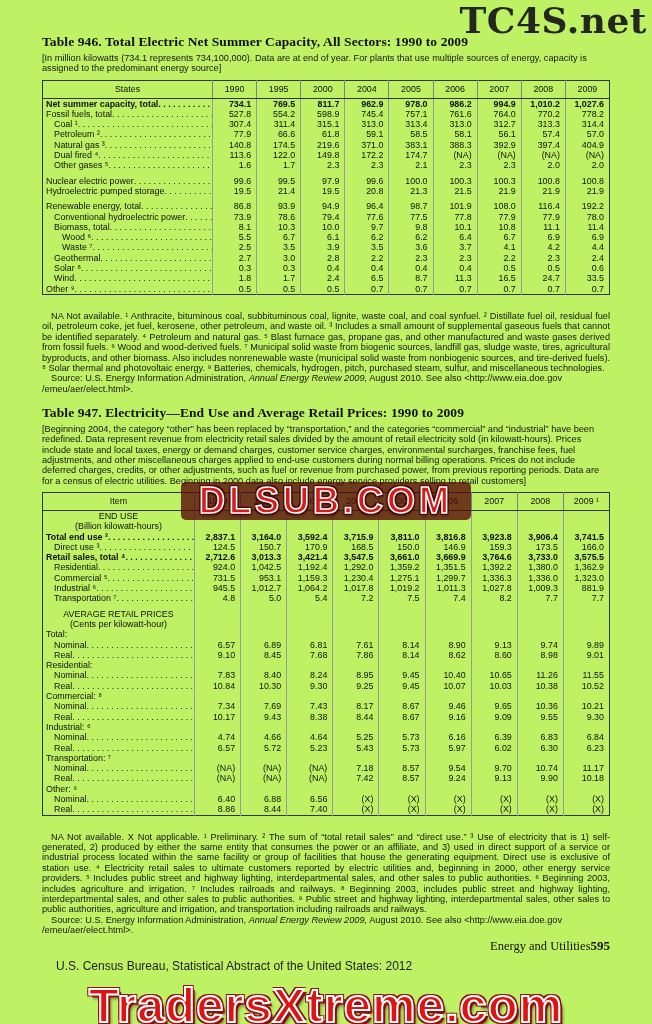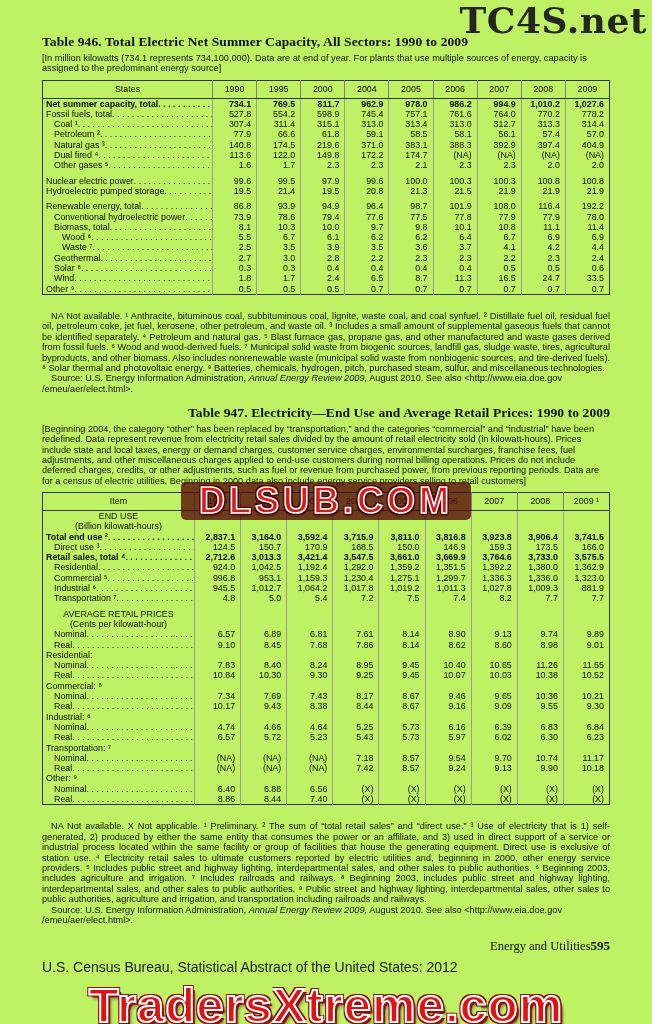--- a/index.html
+++ b/index.html
@@ -6,21 +6,21 @@
   html,body{background:#ffffff;}
   .page{
     position:relative;width:652px;height:1024px;margin:0 auto;background:#bef264;
     font-family:"Liberation Sans","DejaVu Sans",sans-serif;color:#111;
     padding:34px 42px 0 42px;overflow:hidden;
   }
   .tbl-title{
     font-family:"Liberation Serif","DejaVu Serif",serif;
     font-size:13.5px;font-weight:bold;line-height:15px;margin-bottom:4px;letter-spacing:.1px;
   }
-  .tbl-title.second{margin-top:11px;text-align:right;}
+  .tbl-title.second{margin-top:11px;}
   .tbl-note{font-size:9.2px;line-height:10.3px;margin-bottom:6px;color:#151515;}
   table.stat{
     width:100%;border-collapse:collapse;table-layout:fixed;
     border:1px solid #333;font-size:8.9px;color:#101010;
   }
   table.t946 col.c0{width:170px;}
   table.t947 col.c0{width:152px;}
   table.stat th{
     font-weight:normal;font-size:8.9px;text-align:center;
     padding:3px 1px 3px 1px;border-bottom:1px solid #333;border-left:1px solid #808080;line-height:11px;
@@ -40,21 +40,21 @@
   td.stub.section{text-align:center;padding:0 2px;}
   .fn{font-size:9.2px;line-height:10.4px;text-indent:9px;margin-top:16px;color:#151515;text-align:justify;}
   .src{font-size:9.2px;line-height:10.4px;text-indent:9px;color:#151515;}
   .src i{font-style:italic;}
   
   .footer-right{
     position:absolute;right:42px;top:938px;
     font-family:"Liberation Serif","DejaVu Serif",serif;font-size:12.5px;color:#111;white-space:nowrap;
   }
   .footer-right b{font-size:13px;}
-  .footer-credit{position:absolute;left:42px;top:959px;font-size:14px;color:#222;}
+  .footer-credit{position:absolute;left:56px;top:959px;font-size:12px;color:#222;}
   
   .wm-top{
     position:absolute;top:1px;right:5px;z-index:6;
     font-family:"DejaVu Serif","Liberation Serif",serif;font-weight:bold;
     font-size:36px;line-height:38px;color:#181818;opacity:.93;letter-spacing:.5px;
     white-space:nowrap;
   }
   .t947wrap{position:relative;}
   .wm-mid{
     position:absolute;top:-10px;left:50%;transform:translateX(-50%);z-index:5;
@@ -547,21 +547,21 @@
               <td class="val">1,380.0</td>
               <td class="val">1,362.9</td>
             </tr>
             <tr>
               <td class="stub">
                 <div class="lw ind1">
                   <span class="txt">Commercial ⁵</span>
                   <span class="dots"></span>
                 </div>
               </td>
-              <td class="val">996.8</td>
+              <td class="val">731.5</td>
               <td class="val">953.1</td>
               <td class="val">1,159.3</td>
               <td class="val">1,230.4</td>
               <td class="val">1,275.1</td>
               <td class="val">1,299.7</td>
               <td class="val">1,336.3</td>
               <td class="val">1,336.0</td>
               <td class="val">1,323.0</td>
             </tr>
             <tr>
@@ -605,20 +605,36 @@
               <td class="val"></td>
               <td class="val"></td>
               <td class="val"></td>
               <td class="val"></td>
               <td class="val"></td>
               <td class="val"></td>
               <td class="val"></td>
             </tr>
             <tr>
               <td class="stub section">(Cents per kilowatt-hour)</td>
+              <td class="val"></td>
+              <td class="val"></td>
+              <td class="val"></td>
+              <td class="val"></td>
+              <td class="val"></td>
+              <td class="val"></td>
+              <td class="val"></td>
+              <td class="val"></td>
+              <td class="val"></td>
+            </tr>
+            <tr>
+              <td class="stub">
+                <div class="lw ind0">
+                  <span class="txt">Total:</span>
+                </div>
+              </td>
               <td class="val"></td>
               <td class="val"></td>
               <td class="val"></td>
               <td class="val"></td>
               <td class="val"></td>
               <td class="val"></td>
               <td class="val"></td>
               <td class="val"></td>
               <td class="val"></td>
             </tr>

